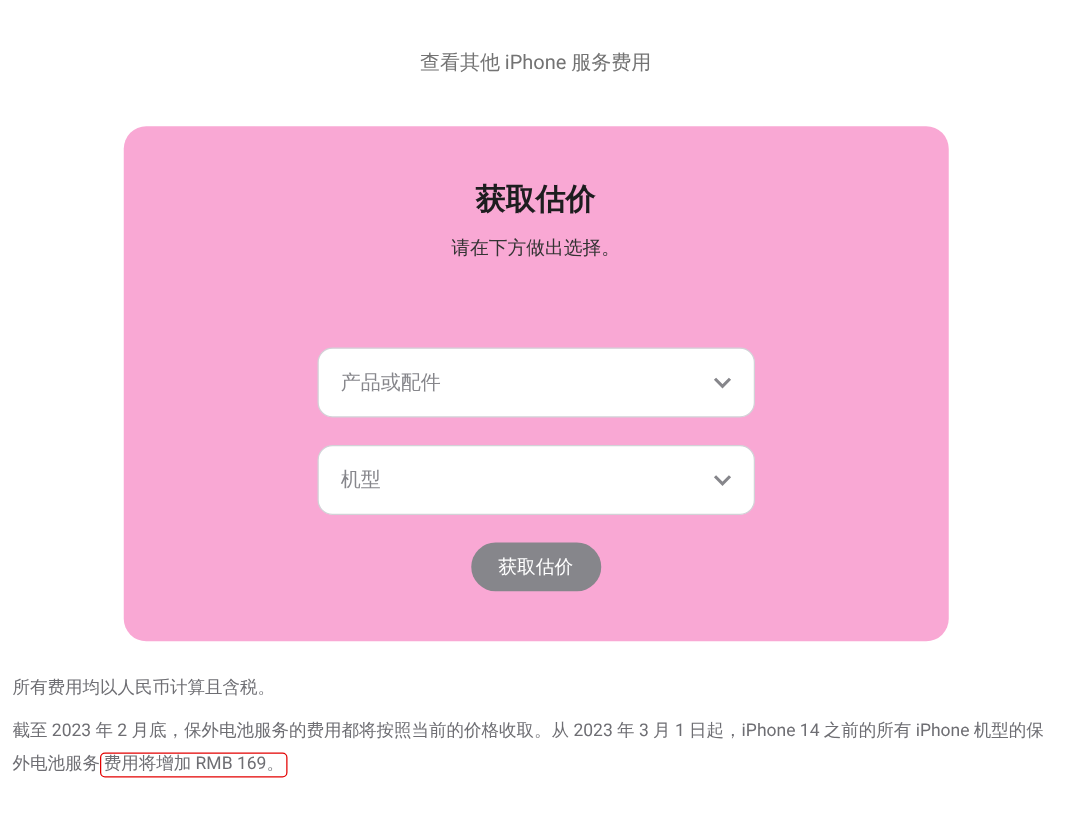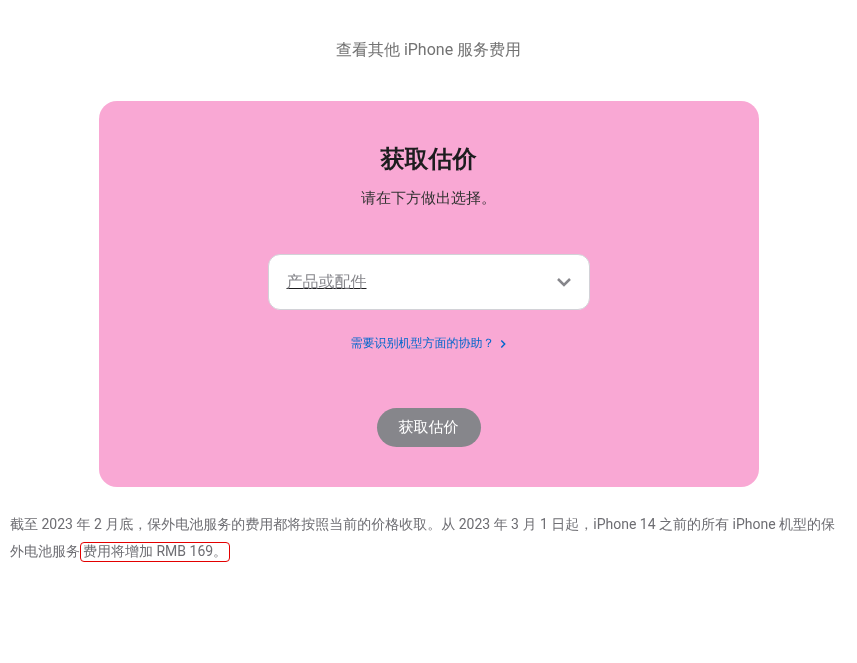--- a/index.html
+++ b/index.html
@@ -32,35 +32,34 @@
     }
     .card-title {
       font-size: 24px;
       font-weight: 600;
       color: #1d1d1f;
       margin-bottom: 14px;
     }
     .card-subtitle {
       font-size: 15px;
       color: #333333;
-      margin-bottom: 46px;
+      margin-bottom: 70px;
     }
     .select-box {
-      width: 322px;
+      width: 350px;
       margin: 0 auto 22px auto;
       background: #ffffff;
       border: 1px solid #d2d2d7;
       border-radius: 12px;
       height: 56px;
       display: flex;
       align-items: center;
       justify-content: space-between;
       padding: 0 18px;
       cursor: pointer;
-      text-decoration: underline;
     }
     .select-placeholder {
       color: #86868b;
       font-size: 16px;
     }
     .chevron-down {
       width: 14px;
       height: 14px;
       fill: none;
       stroke: #86868b;
@@ -119,30 +118,31 @@
   <h2 class="card-title">获取估价</h2>
   <div class="card-subtitle">请在下方做出选择。</div>
 
   <div class="select-box">
     <span class="select-placeholder">产品或配件</span>
     <svg class="chevron-down" viewBox="0 0 14 8">
         <polyline points="1,1 7,7 13,1"></polyline>
       </svg>
   </div>
 
-
-  <div class="help-link">
-    <span>需要识别机型方面的协助？</span>
-    <svg class="chevron-right-small" viewBox="0 0 8 14">
-        <polyline points="1,1 7,7 1,13"></polyline>
+  <div class="select-box">
+    <span class="select-placeholder">机型</span>
+    <svg class="chevron-down" viewBox="0 0 14 8">
+        <polyline points="1,1 7,7 13,1"></polyline>
       </svg>
   </div>
+
 
   <div>
     <button class="estimate-button">获取估价</button>
   </div>
 </div>
 
 <div class="footer-text">
+  <p>所有费用均以人民币计算且含税。</p>
   <p>
     <span>截至 2023 年 2 月底，保外电池服务的费用都将按照当前的价格收取。从 2023 年 3 月 1 日起，iPhone 14 之前的所有 iPhone 机型的保外电池服务</span><span class="highlight-box">费用将增加 RMB 169。</span>
   </p>
 </div>
 
 </body></html>

